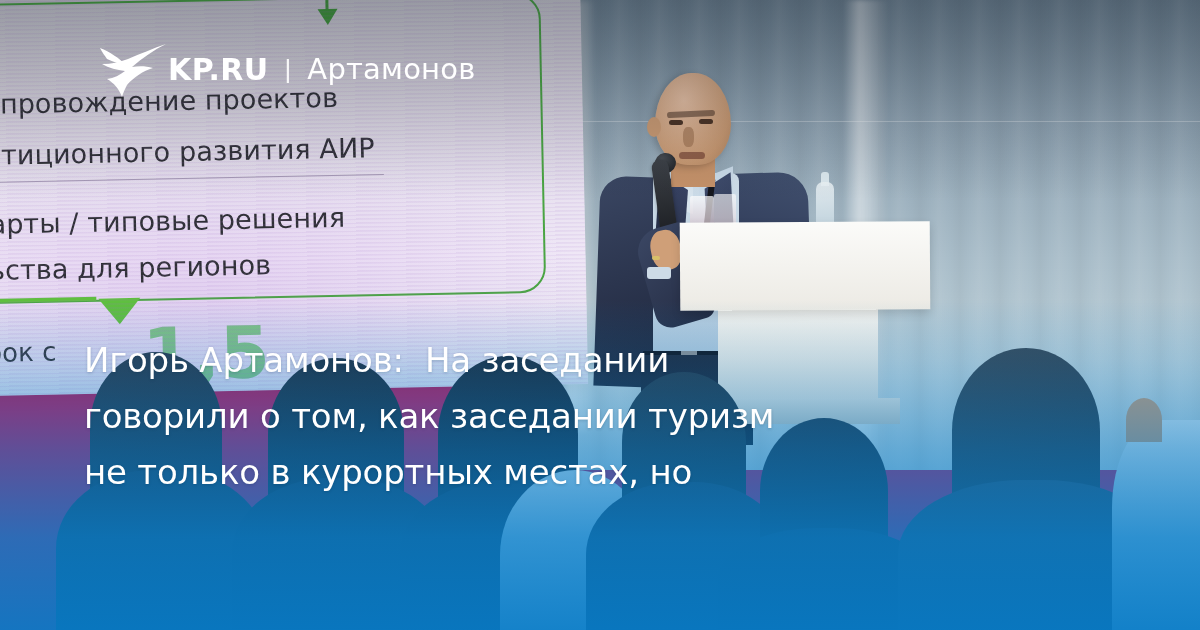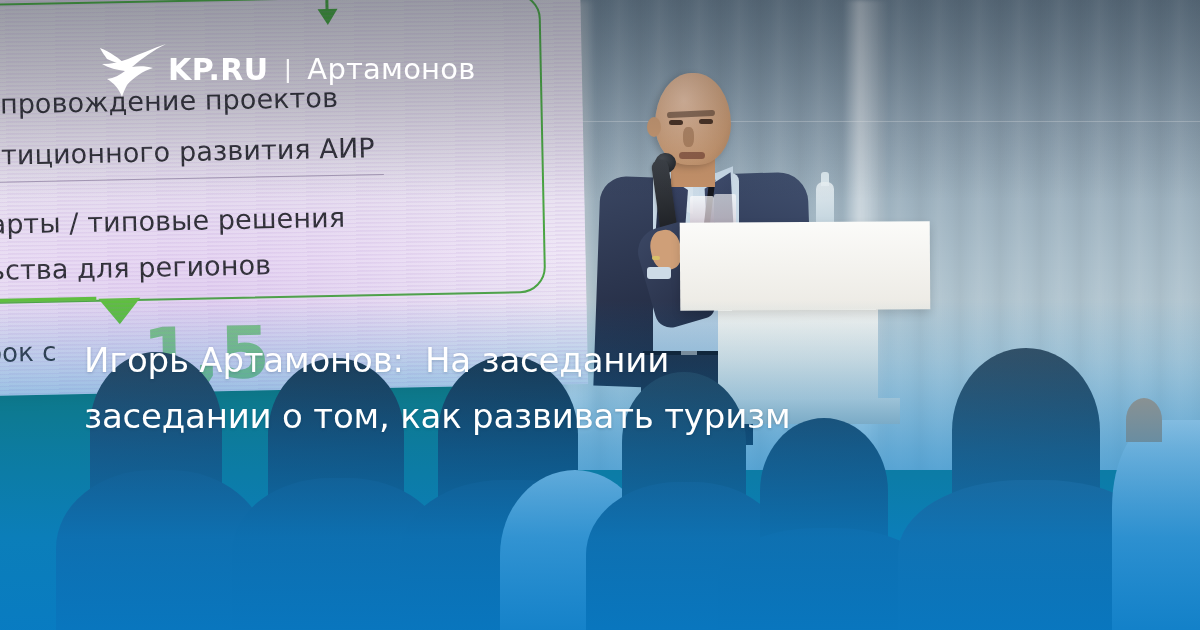--- a/index.html
+++ b/index.html
@@ -3,21 +3,21 @@
 <meta charset="utf-8">
 <title>KP.RU share card</title>
 <style>
   html,body{margin:0;padding:0;background:#000;}
   body{font-family:"Liberation Sans","DejaVu Sans",sans-serif;}
 
   #card{
     position:relative;
     width:1200px;height:630px;
     overflow:hidden;
-    background:#0f766e;
+    background:#be185d;
   }
 
   
   .photo{position:absolute;inset:0;overflow:hidden;}
 
   
   .wall{
     position:absolute;left:530px;top:0;width:670px;height:470px;
     background:
       linear-gradient(180deg,#6f8494 0%,#8ea2b1 26%,#a9bdc9 55%,#bcd0d9 80%,#c6d7de 100%);
@@ -436,16 +436,17 @@
                                  C7 15 4 11 2 7 Z"></path>
       </svg>
     </span>
     <span class="brand-txt">KP.RU</span>
     <span class="brand-sep">|</span>
     <span class="brand-cat">Артамонов</span>
   </div>
 
   <div class="headline">
     <span class="ln">Игорь Артамонов:  На заседании</span>
-    <span class="ln">заседании о том, как развивать туризм</span>
+    <span class="ln">говорили о том, как заседании туризм</span>
+    <span class="ln">не только в курортных местах, но</span>
   </div>
 
 </div>
 
 </body></html>

